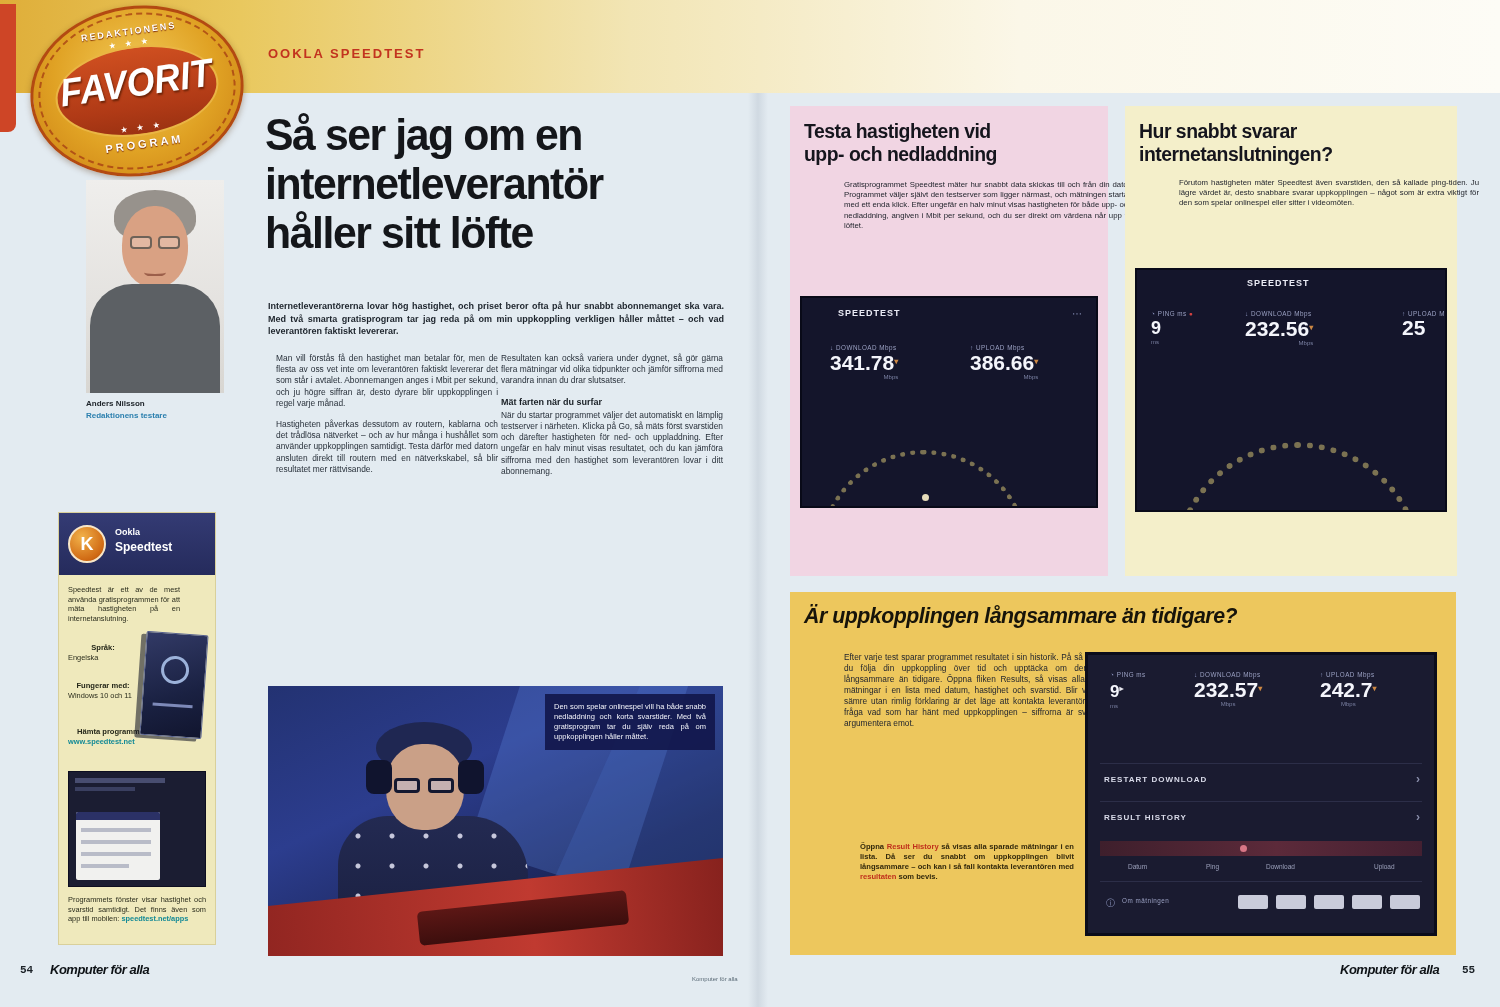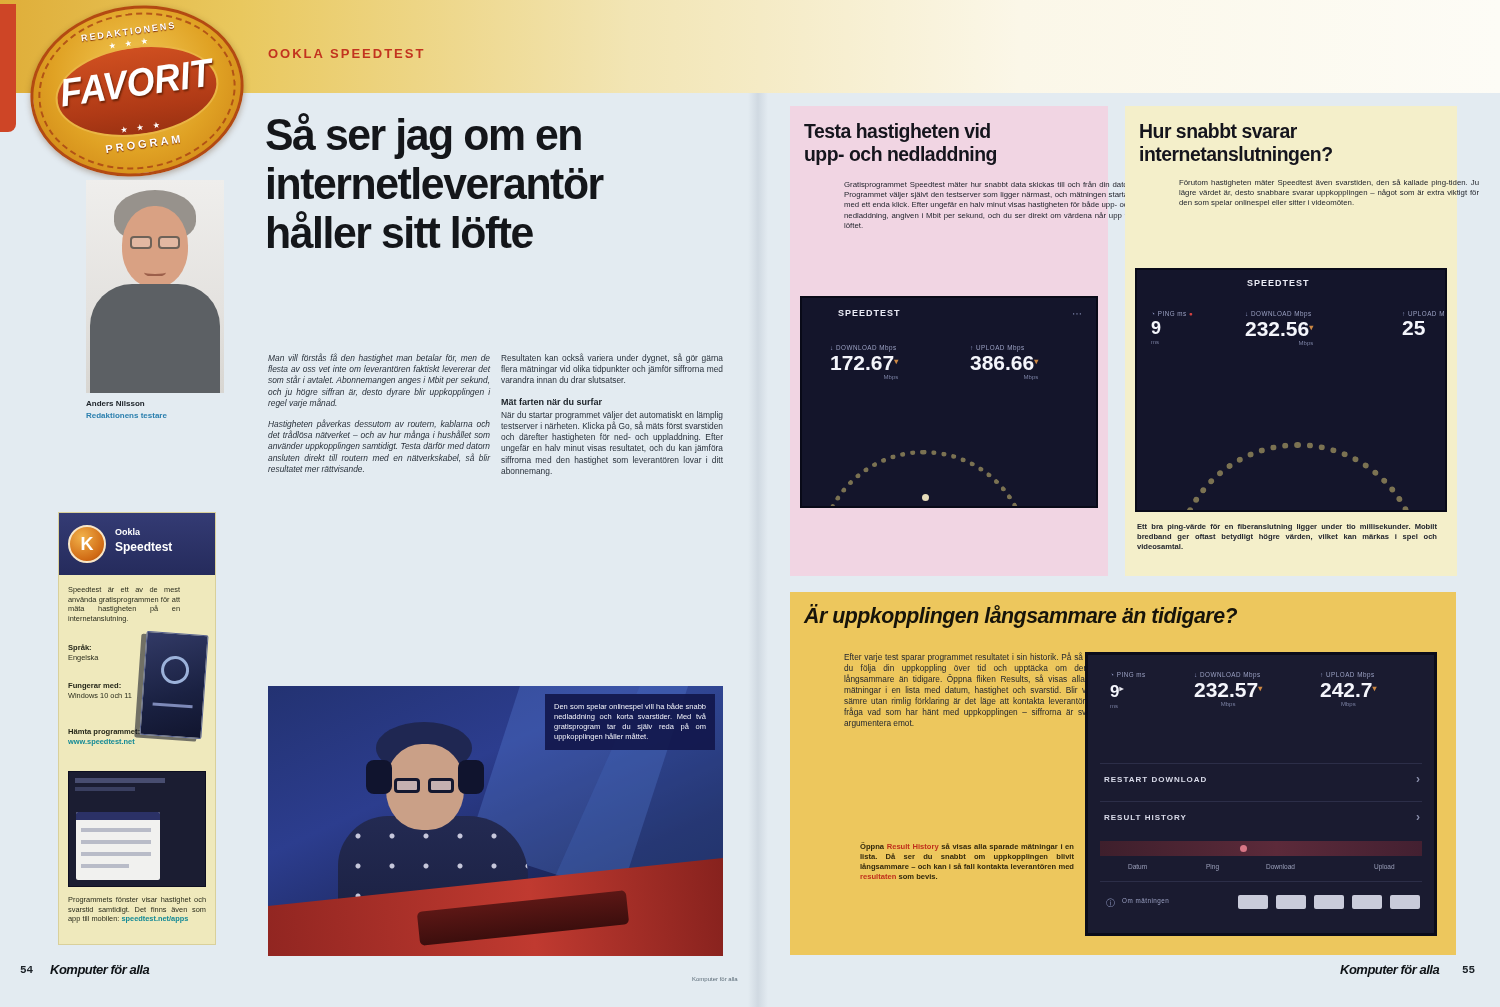--- a/index.html
+++ b/index.html
@@ -33,21 +33,21 @@
 
   
   #kicker { left:268px; top:46px; font-size:13px; font-weight:bold; letter-spacing:2px; color:#c2331f; }
   #headline { left:265px; top:110px; width:480px; color:#14161a; font-weight:bold;
     font-size:45px; line-height:49px; letter-spacing:-1.5px;
     transform:scaleX(.95); transform-origin:left top; }
   #standfirst { left:268px; top:300px; width:456px; font-size:9px; font-weight:bold;
     line-height:12.5px; color:#1d242c; text-align:justify; filter:blur(.25px); }
   .bodycol { top:353px; width:222px; font-size:8.4px; line-height:11.2px; color:#28303a;
     text-align:justify; filter:blur(.3px); }
-  #col1 { left:268px;font-style:italic; } #col2 { left:501px; }
+  #col1 { left:276px; } #col2 { left:501px; }
   .bodycol p { margin-bottom:10px; }
   .subhead { font-weight:bold; font-size:9px; color:#1a2026; margin:4px 0 2px 0; }
 
   
   #author-photo { left:86px; top:180px; width:138px; height:213px; overflow:hidden;
     background:linear-gradient(180deg,#efeeec 0%,#e4e2df 60%,#d8d6d2 100%); }
   .a-hair { left:28px; top:10px; width:82px; height:52px; border-radius:50% 50% 40% 40%; background:#97928c; }
   .a-face { left:36px; top:26px; width:66px; height:82px; border-radius:48%; background:#d9a183; }
   .a-glass { left:44px; top:56px; width:22px; height:13px; border:2px solid #6e6258; border-radius:4px; background:rgba(255,255,255,.25); }
   .a-glass2 { left:72px; top:56px; width:22px; height:13px; border:2px solid #6e6258; border-radius:4px; background:rgba(255,255,255,.25); }
@@ -60,21 +60,21 @@
   
   #factbox { left:58px; top:512px; width:158px; height:433px; background:#efe9bc; border:1px solid #d9d09b; }
   #fact-head { left:0; top:0; width:156px; height:62px; background:linear-gradient(180deg,#343b74,#252b5c); }
   #fact-logo { left:9px; top:12px; width:38px; height:38px; border-radius:50%;
     background:radial-gradient(circle at 35% 30%, #f2b24a, #d06a14 70%, #a84a0c);
     border:2px solid #f7e6c8; color:#fff; font-weight:bold; font-size:18px; text-align:center; line-height:34px; }
   #fact-t1 { left:56px; top:14px; font-size:9px; font-weight:bold; color:#fff; }
   #fact-t2 { left:56px; top:27px; font-size:12px; font-weight:bold; color:#fff; }
   .fact-txt { font-size:7.4px; line-height:9.6px; color:#2a2c1c; text-align:justify; filter:blur(.25px); }
   #fact-intro { left:9px; top:72px; width:112px; }
-  .fact-label { font-size:7.6px; color:#26281a; font-weight:bold; line-height:9.6px; }
+  .fact-label { font-size:7.6px; color:#26281a; font-weight:bold; line-height:9.6px;text-align:center; }
   #fl1 { left:9px; top:130px; width:70px; } #fl2 { left:9px; top:168px; width:70px; }
   #fl3 { left:9px; top:214px; width:90px; }
   .fact-link { color:#148a96; font-weight:bold; }
   #fact-box3d { left:84px; top:120px; width:62px; height:104px; transform:rotate(4deg);
     background:linear-gradient(160deg,#323a66 0%,#1a2142 60%,#11152e 100%);
     border:1px solid #55608e; border-radius:2px; box-shadow:-5px 3px 0 rgba(10,12,30,.55); }
   #fact-box3d .ring { left:16px; top:22px; width:28px; height:28px; border-radius:50%;
     border:3px solid #9cb2da; }
   #fact-box3d .bar { left:10px; top:70px; width:40px; height:3px; background:#7d89b8; }
   #fact-shot { left:9px; top:258px; width:138px; height:116px; background:#1b1d32; border:1px solid #0d0e20; }
@@ -173,20 +173,21 @@
     <div id="badge-stars2" class="abs badge-txt">★ ★ ★</div>
     <div id="badge-bot" class="abs badge-txt">PROGRAM</div>
   </div>
 
   <div id="kicker" class="abs">OOKLA SPEEDTEST</div>
   <div id="headline" class="abs">
     <div>Så ser jag om en</div>
     <div>internetleverantör</div>
     <div>håller sitt löfte</div>
   </div>
+  <div id="standfirst" class="abs">Internetleverantörerna lovar hög hastighet, och priset beror ofta på hur snabbt abonnemanget ska vara. Med två smarta gratisprogram tar jag reda på om min uppkoppling verkligen håller måttet – och vad leverantören faktiskt levererar.</div>
 
   <div id="col1" class="abs bodycol">
     <p>Man vill förstås få den hastighet man betalar för, men de flesta av oss vet inte om leverantören faktiskt levererar det som står i avtalet. Abonnemangen anges i Mbit per sekund, och ju högre siffran är, desto dyrare blir uppkopplingen i regel varje månad.</p>
     <p>Hastigheten påverkas dessutom av routern, kablarna och det trådlösa nätverket – och av hur många i hushållet som använder uppkopplingen samtidigt. Testa därför med datorn ansluten direkt till routern med en nätverkskabel, så blir resultatet mer rättvisande.</p>
   </div>
   <div id="col2" class="abs bodycol">
     <p>Resultaten kan också variera under dygnet, så gör gärna flera mätningar vid olika tidpunkter och jämför siffrorna med varandra innan du drar slutsatser.</p>
     <div class="subhead">Mät farten när du surfar</div>
     <p>När du startar programmet väljer det automatiskt en lämplig testserver i närheten. Klicka på Go, så mäts först svarstiden och därefter hastigheten för ned- och uppladdning. Efter ungefär en halv minut visas resultatet, och du kan jämföra siffrorna med den hastighet som leverantören lovar i ditt abonnemang.</p>
   </div>
@@ -266,21 +267,21 @@
     <div id="pink-body" class="abs boxbody">Gratisprogrammet Speedtest mäter hur snabbt data skickas till och från din dator. Programmet väljer självt den testserver som ligger närmast, och mätningen startas med ett enda klick. Efter ungefär en halv minut visas hastigheten för både upp- och nedladdning, angiven i Mbit per sekund, och du ser direkt om värdena når upp till löftet.</div>
     <div id="pink-shot" class="abs shot">
       <div class="abs st-brand" style="left:36px;top:10px;">SPEEDTEST</div>
       <div class="abs st-icon" style="right:14px;top:10px;font-size:10px;">⋯</div>
       <div class="abs" style="left:28px;top:46px;">
         <div class="st-label">
           <span class="st-icon">↓</span>
           <span>DOWNLOAD Mbps</span>
         </div>
         <div class="st-value">
-          <span>172.67</span><span class="st-marker">▾</span>
+          <span>341.78</span><span class="st-marker">▾</span>
         </div>
         <div class="st-unit" style="text-align:right;">Mbps</div>
       </div>
       <div class="abs" style="left:168px;top:46px;">
         <div class="st-label">
           <span class="st-icon">↑</span>
           <span>UPLOAD Mbps</span>
         </div>
         <div class="st-value">
           <span>386.66</span><span class="st-marker">▾</span>
@@ -321,21 +322,20 @@
       </div>
       <div class="abs" style="left:265px;top:40px;">
         <div class="st-label">
           <span class="st-icon">↑</span>
           <span>UPLOAD Mbps</span>
         </div>
         <div class="st-value">25</div>
       </div>
       <div class="abs gauge" style="left:36px;top:172px;width:250px;height:250px;border-width:6px;"></div>
     </div>
-    <div id="yel-caption" class="abs boxcaption">Ett bra ping-värde för en fiberanslutning ligger under tio millisekunder. Mobilt bredband ger oftast betydligt högre värden, vilket kan märkas i spel och videosamtal.</div>
   </div>
 
   <div id="botbox" class="abs">
     <div id="bot-title" class="abs boxtitle">Är uppkopplingen långsammare än tidigare?</div>
     <div id="bot-body" class="abs boxbody">Efter varje test sparar programmet resultatet i sin historik. På så vis kan du följa din uppkoppling över tid och upptäcka om den blivit långsammare än tidigare. Öppna fliken Results, så visas alla gamla mätningar i en lista med datum, hastighet och svarstid. Blir värdena sämre utan rimlig förklaring är det läge att kontakta leverantören och fråga vad som har hänt med uppkopplingen – siffrorna är svåra att argumentera emot.</div>
     <div id="bot-caption" class="abs boxcaption">
       <span>Öppna </span>
       <span class="redtxt">Result History</span>
       <span> så visas alla sparade mätningar i en lista. Då ser du snabbt om uppkopplingen blivit långsammare – och kan i så fall kontakta leverantören med </span>
       <span class="redtxt">resultaten</span>

